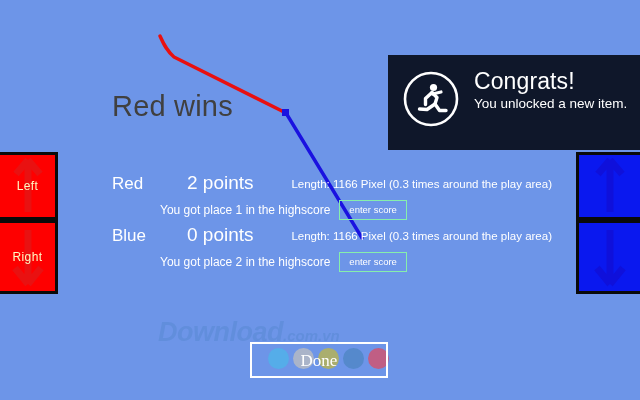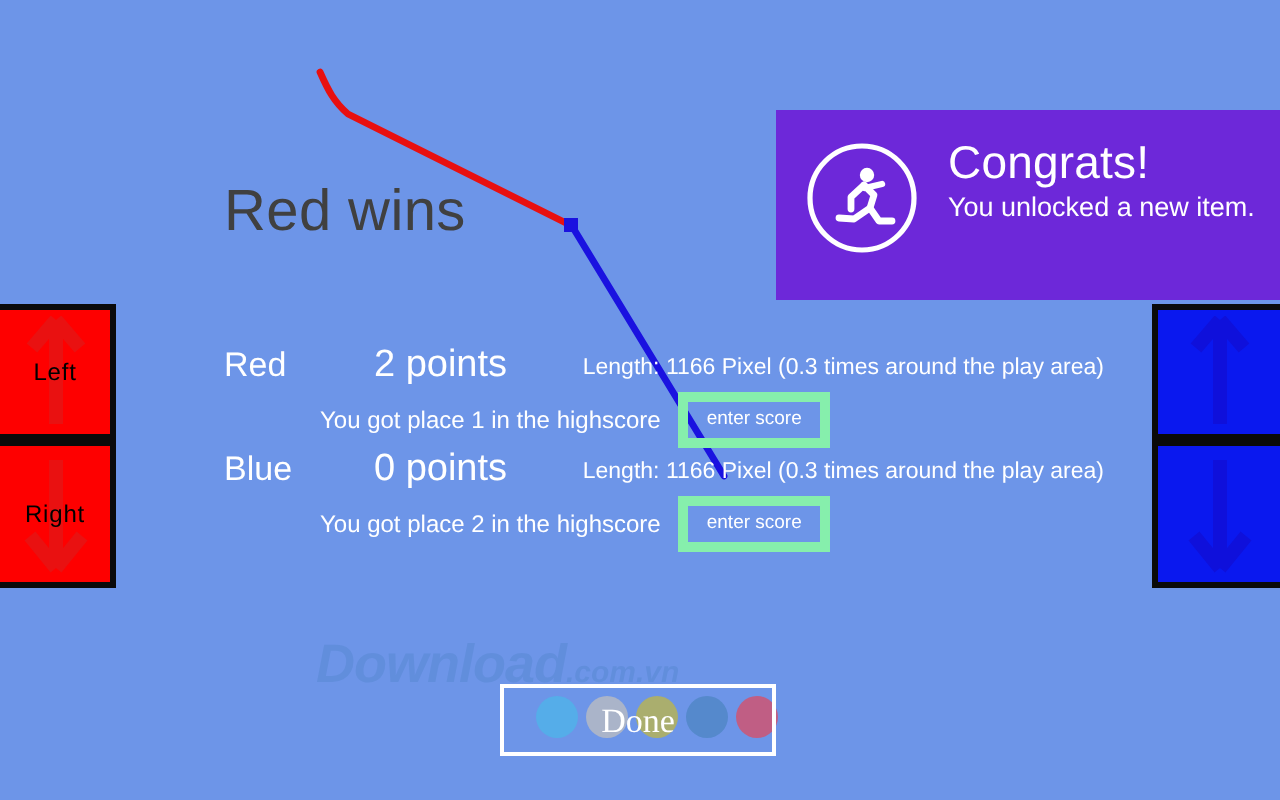--- a/index.html
+++ b/index.html
@@ -35,21 +35,21 @@
   .panel-right-top   { left: 576px; top: 152px; width: 67px; height: 68px; }
   .panel-right-bottom{ left: 576px; top: 220px; width: 67px; height: 74px; }
 
   .panel-label {
     position: absolute;
     font-size: 12px;
     letter-spacing: .4px;
     z-index: 2;
     pointer-events: none;
   }
-  .panel-red .panel-label  { color: #000000; }
+  .panel-red .panel-label  { color: #fef9c3; }
   .panel-blue .panel-label { color: #0a12c0; opacity: .0; }
 
   .arrow-glyph {
     position: absolute;
     width: 100%;
     height: 100%;
     display: flex;
     align-items: center;
     justify-content: center;
   }
@@ -119,39 +119,39 @@
     padding-left: 48px;
   }
   .highscore-text {
     font-size: 12px;
     font-weight: 300;
     white-space: nowrap;
   }
   .enter-score-btn {
     margin-left: 9px;
     box-sizing: border-box;
-    border: 5px solid #86efac;
+    border: 1px solid #86efac;
     background: transparent;
     color: #ffffff;
     font-family: "Liberation Sans", sans-serif;
     font-size: 9.5px;
     line-height: 1;
     padding: 4px 9px 5px;
     cursor: pointer;
     white-space: nowrap;
   }
 
   
   #toast {
     position: absolute;
     left: 388px;
     top: 55px;
     width: 252px;
     height: 95px;
-    background: #6d28d9;
+    background: #0f172a;
     display: flex;
     align-items: flex-start;
     box-sizing: border-box;
     padding: 13px 10px 10px 14px;
   }
   #toast-icon {
     flex: 0 0 auto;
     width: 58px;
     height: 58px;
     margin-right: 14px;

